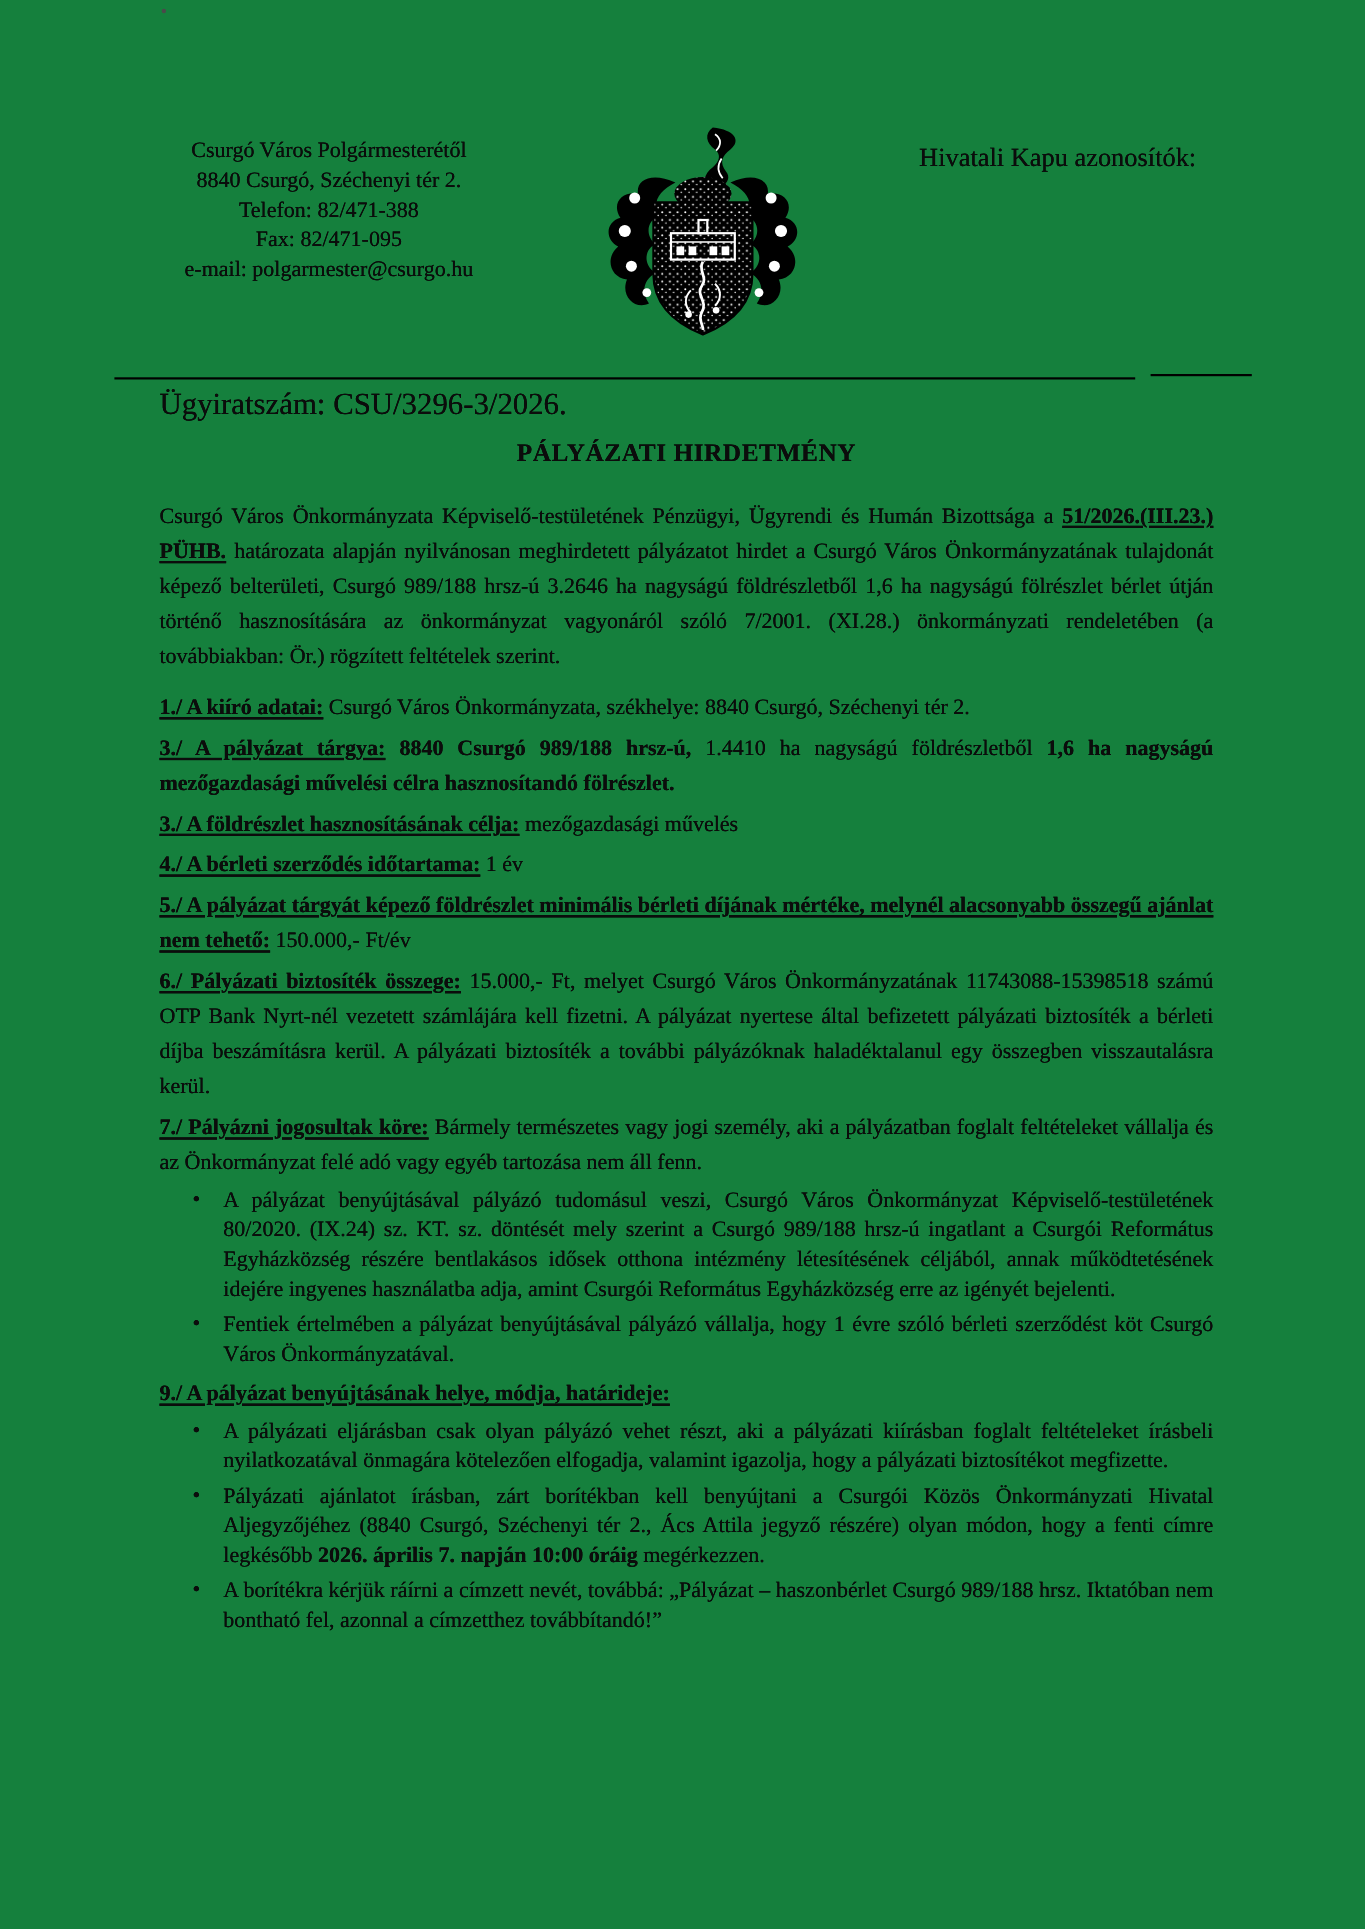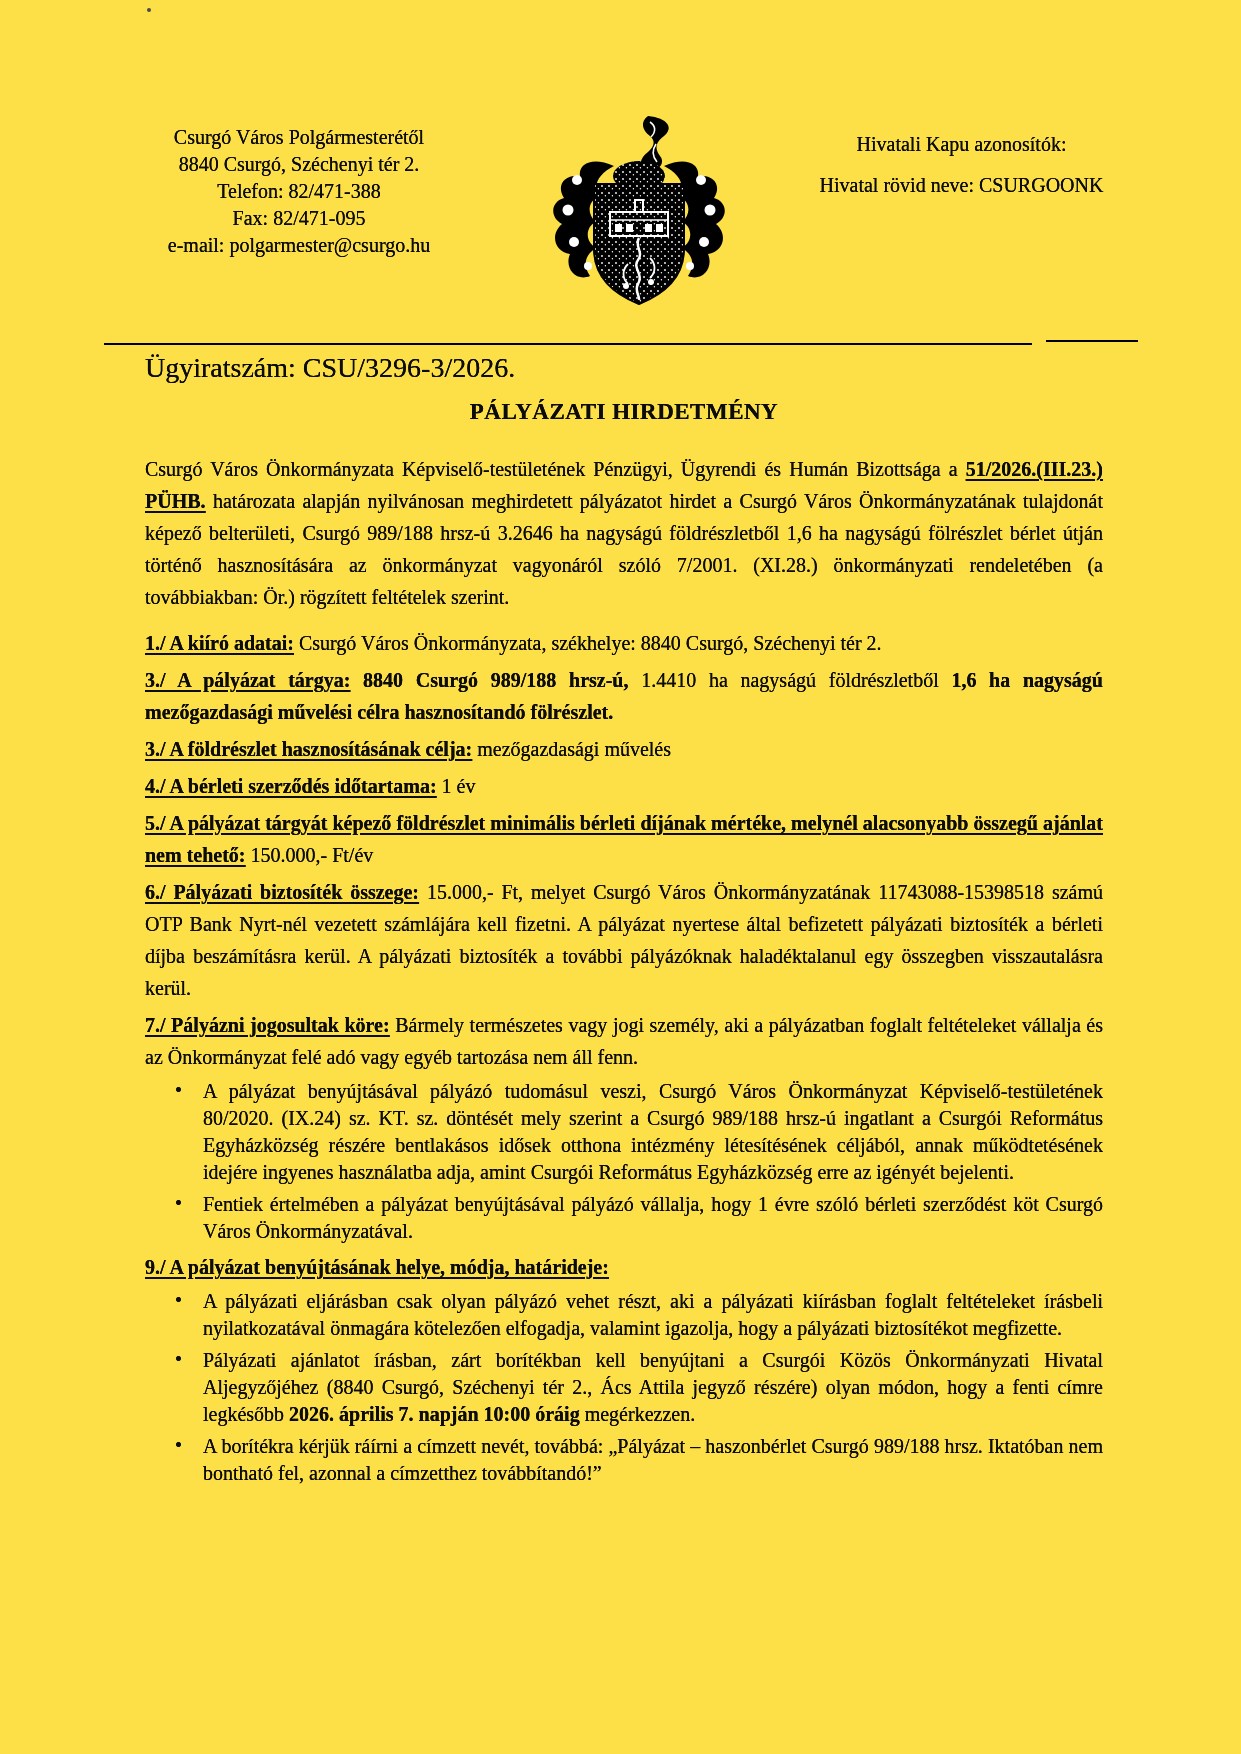--- a/index.html
+++ b/index.html
@@ -1,40 +1,40 @@
 <!DOCTYPE html>
 <html><head>
 <meta charset="utf-8">
 <style>
   html,body { margin:0; padding:0; background:#e8e8e8; }
   .page {
     position:relative;
     width:1241px; height:1754px;
     margin:0 auto;
-    background:#fde047;
+    background:#15803d;
     font-family:"Liberation Serif", serif;
     color:#0c0c0c;
     overflow:hidden;
   }
   .scan-dot {
     position:absolute; left:147px; top:8px;
     width:4px; height:4px; background:#4a4a4a; border-radius:50%;
   }
   
   .letterhead { position:absolute; top:124px; left:0; width:100%; display:flex; align-items:flex-start; }
   .lh-left {
     margin-left:118px; width:362px;
     text-align:center; font-size:20px; line-height:27px;
     text-shadow:0 0 .5px #000;
   }
   .lh-center { width:202px; margin-left:58px; display:flex; justify-content:center; }
   .lh-center svg { margin-top:-10px; }
   .lh-right {
     flex:1; margin-right:58px;
-    text-align:center; font-size:20px; line-height:41px;
+    text-align:center; font-size:24px; line-height:41px;
     text-shadow:0 0 .5px #000;
   }
   
   .rule-main { position:absolute; top:343px; left:104px; width:928px; height:2px; background:#000; }
   .rule-right { position:absolute; top:340px; left:1046px; width:92px; height:2px; background:#000; }
   
   .case { position:absolute; top:352px; left:145px; font-size:28px; text-shadow:0 0 .5px #000; }
   
   .doc {
     position:absolute; top:398px; left:145px; width:958px;
@@ -124,21 +124,20 @@
 
         <path d="M95,124 C90,132 100,138 94,146 C88,154 100,160 94,170 C90,177 96,182 95,186" stroke="#fff" stroke-width="2.5" fill="none"></path>
         <path d="M84,150 C78,156 78,164 84,170 M106,144 C112,150 112,158 106,164" stroke="#fff" stroke-width="1.8" fill="none"></path>
         <circle cx="82" cy="172" r="3" fill="#fff"></circle>
         <circle cx="107" cy="168" r="3" fill="#fff"></circle>
       </svg>
     </div>
 
     <div class="lh-right">
       <div>Hivatali Kapu azonosítók:</div>
-      <div>Hivatal rövid neve: CSURGOONK</div>
     </div>
   </header>
 
   <div class="rule-main"></div>
   <div class="rule-right"></div>
 
   <div class="case">
     <span>Ügyiratszám:</span>
     <span>CSU/3296-3/2026.</span>
   </div>

